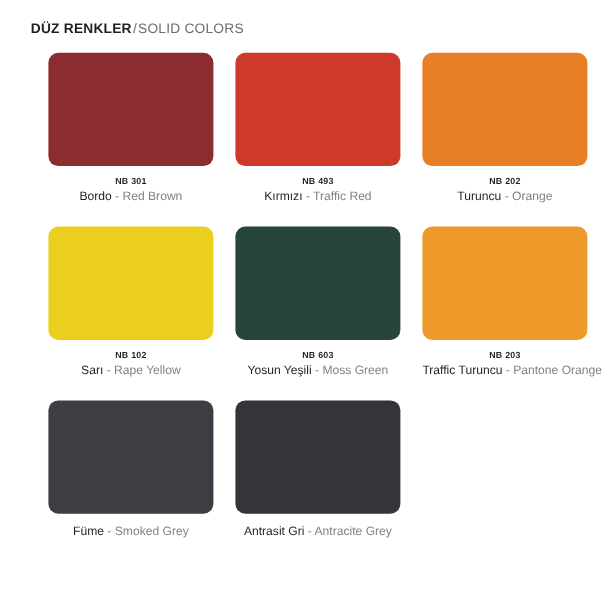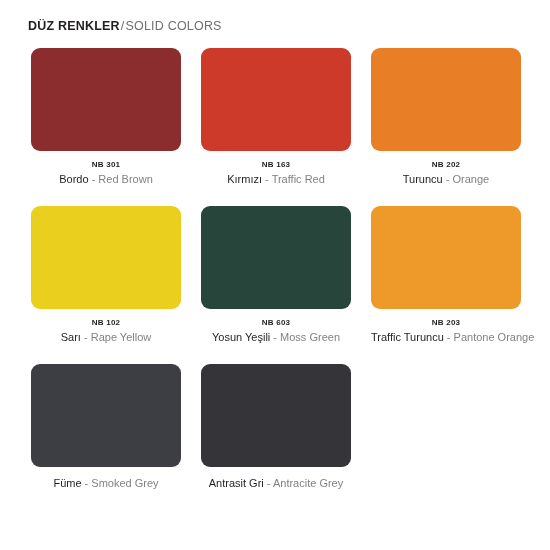--- a/index.html
+++ b/index.html
@@ -45,21 +45,21 @@
     margin: 0 1px;
   }
   .title-secondary {
     font-weight: normal;
     color: #6d6e71;
   }
 
   
   .swatch-grid {
     position: absolute;
-    left: 31px;
+    left: 44px;
     top: 48px;
     width: 500px;
     display: grid;
     grid-template-columns: repeat(3, 150px);
     column-gap: 20px;
     row-gap: 0px;
   }
   .swatch-cell {
     width: 150px;
     margin-bottom: 18px;
@@ -116,21 +116,21 @@
       <div class="swatch-chip" style="background-color: rgb(139, 44, 47);"></div>
       <div class="swatch-caption">
         <span class="swatch-code">NB 301</span>
         <span class="swatch-names"><span class="name-tr">Bordo</span> <span class="name-dash">-</span> <span class="name-en">Red Brown</span></span>
       </div>
     </div>
 
     <div class="swatch-cell">
       <div class="swatch-chip" style="background-color: rgb(205, 58, 41);"></div>
       <div class="swatch-caption">
-        <span class="swatch-code">NB 163</span>
+        <span class="swatch-code">NB 493</span>
         <span class="swatch-names"><span class="name-tr">Kırmızı</span> <span class="name-dash">-</span> <span class="name-en">Traffic Red</span></span>
       </div>
     </div>
 
     <div class="swatch-cell">
       <div class="swatch-chip" style="background-color: rgb(232, 126, 38);"></div>
       <div class="swatch-caption">
         <span class="swatch-code">NB 202</span>
         <span class="swatch-names"><span class="name-tr">Turuncu</span> <span class="name-dash">-</span> <span class="name-en">Orange</span></span>
       </div>

